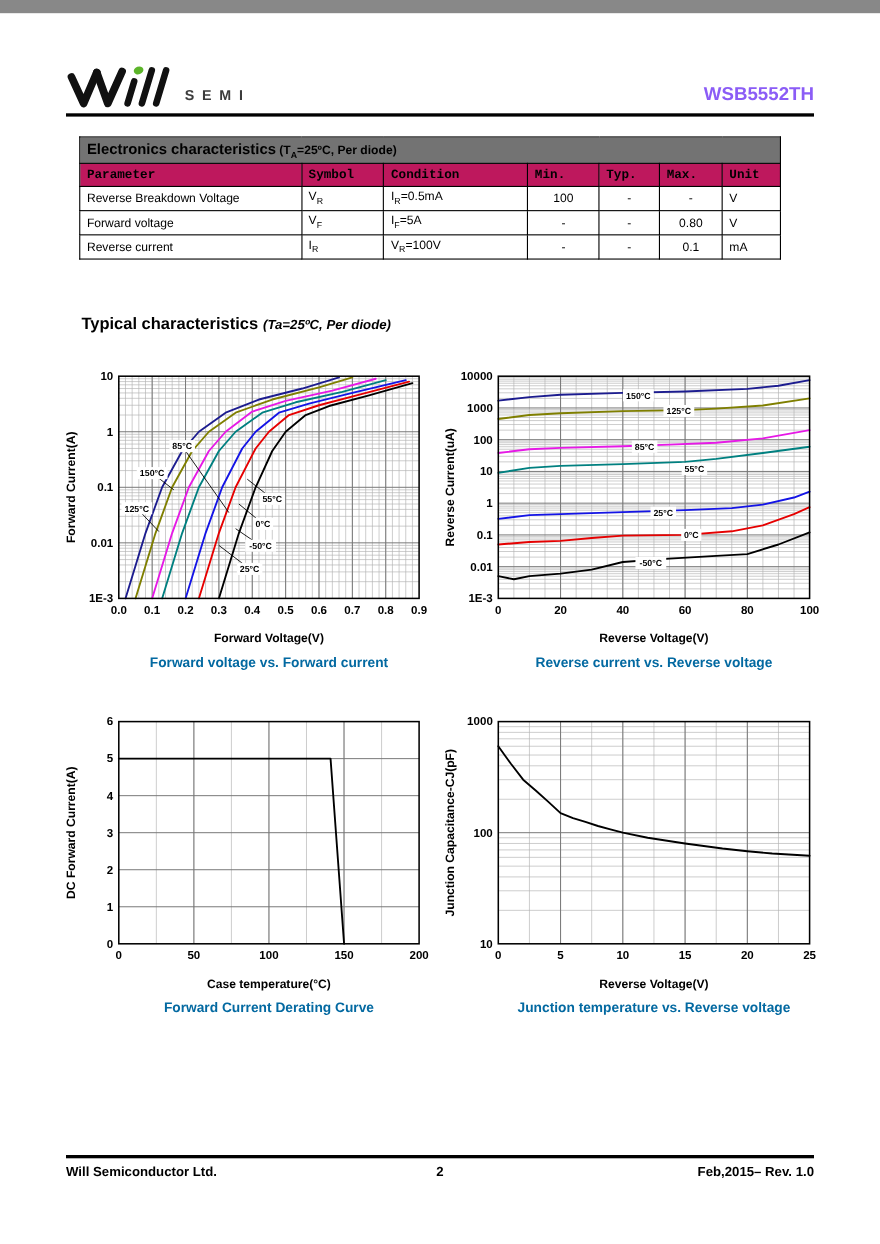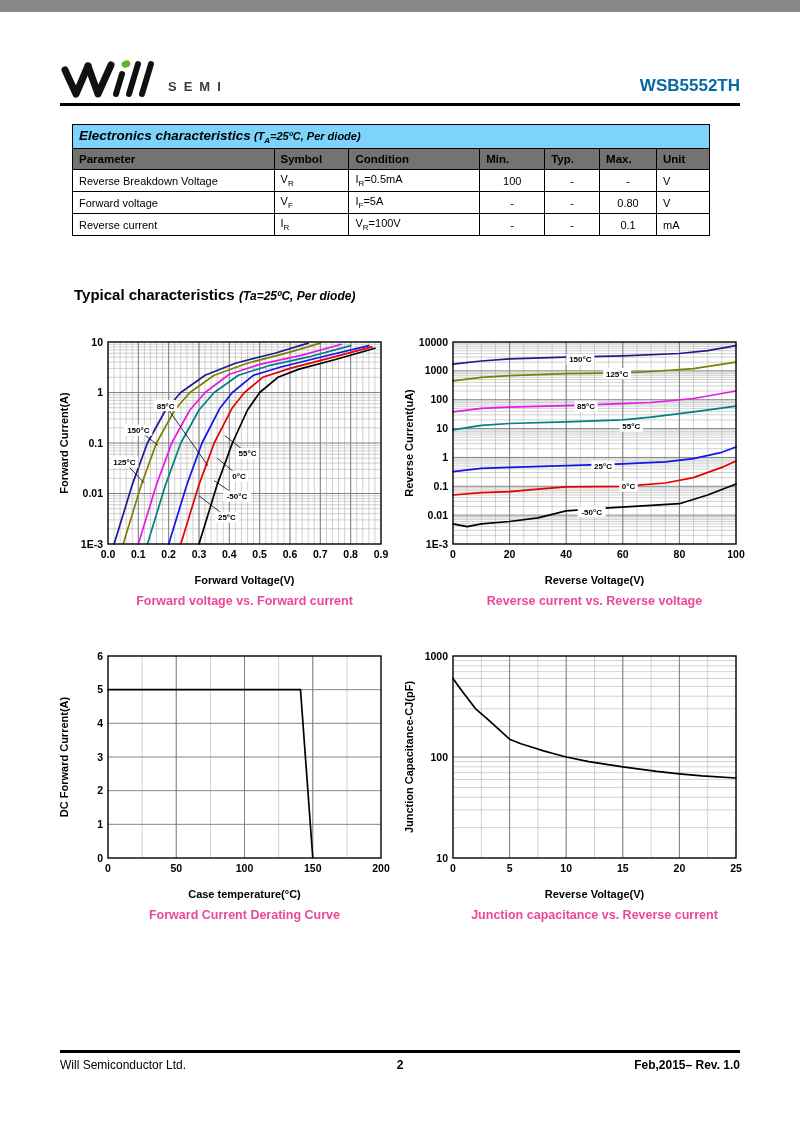--- a/index.html
+++ b/index.html
@@ -4,51 +4,51 @@
 <style>
   * { margin:0; padding:0; box-sizing:border-box; }
   body { background:#888; font-family:"Liberation Sans", sans-serif; }
   .page { position:relative; width:800px; height:1131px; background:#ffffff; margin:12px auto; overflow:hidden;padding-left:46px; }
 
   
   .hdr { position:absolute; top:44px; left:60px; width:680px; }
   .hdr-row { display:flex; justify-content:space-between; align-items:flex-end; }
   .logo-wrap { display:flex; align-items:flex-end; }
   .semi-text { font-weight:bold; font-size:13px; letter-spacing:7px; color:#3c3c3c; margin-left:8px; margin-bottom:6px; }
-  .product { font-weight:bold; font-size:17px; color:#0369a1; margin-bottom:4px; }
+  .product { font-weight:bold; font-size:17px; color:#8b5cf6; margin-bottom:4px; }
   .hdr-rule { height:3px; background:#000; margin-top:3px; }
 
   
   .spec { position:absolute; top:112px; left:72px; width:638px; }
   table { border-collapse:collapse; width:100%; border:1.5px solid #000; }
   td, th { border:1px solid #000; font-size:11px; padding:2px 6px; text-align:left; vertical-align:middle; }
-  tr.title-row td { background:#7dd3fc; height:24px;font-style:italic; }
+  tr.title-row td { background:#737373; height:24px; }
   .t-main { font-weight:bold; font-size:13.5px; }
   .t-paren { font-weight:bold; font-size:11px; }
-  tr.head-row th { background:#737373; font-weight:bold; font-size:11.5px; height:21px; }
+  tr.head-row th { background:#be185d; font-weight:bold; font-size:11.5px; height:21px;font-family:Liberation Mono, monospace; }
   tr.data-row td { height:22px; }
   td.c { text-align:center; }
   sub { font-size:8px; }
 
   
   .section-h { position:absolute; top:274px; left:74px; }
   .section-h .big { font-weight:bold; font-size:15px; }
   .section-h .small { font-weight:bold; font-size:12px;font-style:italic; }
 
   
   .charts-row { position:absolute; left:56px; width:690px; display:flex; justify-content:space-between; }
   .row1 { top:320px; }
   .row2 { top:634px; }
   figure.chart { display:block; }
-  figcaption { font-weight:bold; font-size:12.5px; text-align:center; padding-left:42px; margin-top:0px; color:#ec4899; }
+  figcaption { font-weight:bold; font-size:12.5px; text-align:center; padding-left:42px; margin-top:0px; color:#0369a1; }
   svg text { fill:#000; }
 
   
   .ftr { position:absolute; top:1038px; left:60px; width:680px; border-top:3px solid #000; padding-top:5px; display:flex; align-items:baseline; }
-  .ftr .left { flex:1; text-align:left; font-weight:normal; font-size:12px; }
+  .ftr .left { flex:1; text-align:left; font-weight:bold; font-size:12px; }
   .ftr .center { flex:0; font-weight:bold; font-size:12px; }
   .ftr .right { flex:1; text-align:right; font-weight:bold; font-size:12px; }
 </style>
 </head>
 <body>
 
 <div class="page">
 
   <div class="hdr">
     <div class="hdr-row">
@@ -476,21 +476,21 @@
           <text x="165.2" y="226" text-anchor="middle" font-size="10.5" font-weight="bold" font-family="&quot;Liberation Sans&quot;, sans-serif">10</text>
           <text x="221.79999999999998" y="226" text-anchor="middle" font-size="10.5" font-weight="bold" font-family="&quot;Liberation Sans&quot;, sans-serif">15</text>
           <text x="278.4" y="226" text-anchor="middle" font-size="10.5" font-weight="bold" font-family="&quot;Liberation Sans&quot;, sans-serif">20</text>
           <text x="335" y="226" text-anchor="middle" font-size="10.5" font-weight="bold" font-family="&quot;Liberation Sans&quot;, sans-serif">25</text>
           <text x="47" y="215.5" text-anchor="end" font-size="10.5" font-weight="bold" font-family="&quot;Liberation Sans&quot;, sans-serif">10</text>
           <text x="47" y="114.5" text-anchor="end" font-size="10.5" font-weight="bold" font-family="&quot;Liberation Sans&quot;, sans-serif">100</text>
           <text x="47" y="13.5" text-anchor="end" font-size="10.5" font-weight="bold" font-family="&quot;Liberation Sans&quot;, sans-serif">1000</text>
           <text x="193.5" y="252" text-anchor="middle" font-size="11" font-weight="bold" font-family="&quot;Liberation Sans&quot;, sans-serif">Reverse Voltage(V)</text>
           <text x="12" y="111" text-anchor="middle" font-size="11" font-weight="bold" font-family="&quot;Liberation Sans&quot;, sans-serif" transform="rotate(-90 12 111)">Junction Capacitance-CJ(pF)</text>
         </svg>
-      <figcaption>Junction capacitance vs. Reverse current</figcaption>
+      <figcaption>Junction temperature vs. Reverse voltage</figcaption>
     </figure>
   </div>
 
   <div class="ftr">
     <span class="left">Will Semiconductor Ltd.</span>
     <span class="center">2</span>
     <span class="right">Feb,2015– Rev. 1.0</span>
   </div>
 
 </div>

